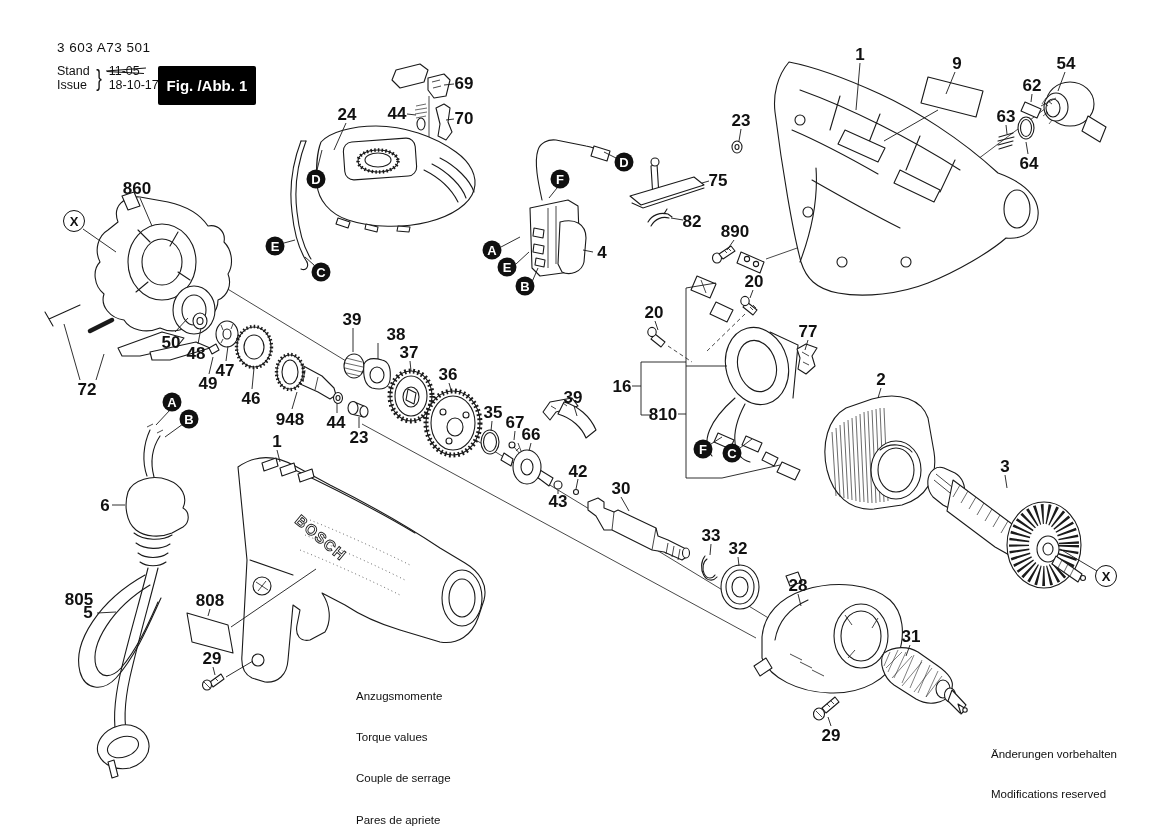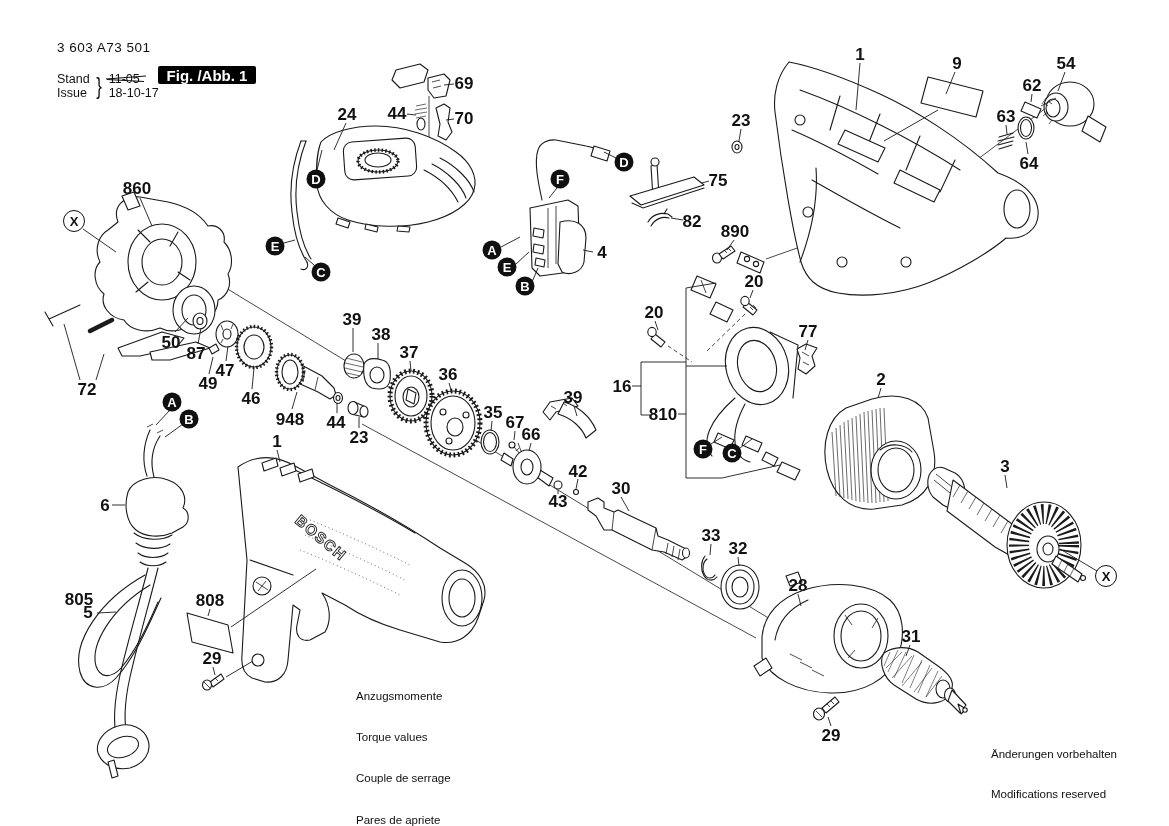--- a/index.html
+++ b/index.html
@@ -20,30 +20,30 @@
   .thickpin{fill:none;stroke:#1a1a1a;stroke-width:4.5;stroke-linecap:round;}
   .bosch{font:bold 15px "Liberation Sans",sans-serif;fill:#fff;stroke:#1a1a1a;
          stroke-width:0.9;letter-spacing:1.5px;}
   .pl{position:absolute;transform:translate(-50%,-50%);font-weight:bold;font-size:17px;
       line-height:1;white-space:nowrap;}
   .co{position:absolute;width:19px;height:19px;border-radius:50%;background:#101010;color:#fff;
       font-weight:bold;font-size:13px;display:flex;align-items:center;justify-content:center;
       transform:translate(-50%,-50%);line-height:1;}
   .xm{background:#fff;border:1.6px solid #101010;color:#101010;width:20px;height:20px;font-size:13px;}
   .hdr-partno{position:absolute;left:57px;top:40px;font-size:13.5px;letter-spacing:0.5px;}
-  .hdr-rev{position:absolute;left:57px;top:72px;font-size:12.5px;line-height:14px;}
+  .hdr-rev{position:absolute;left:57px;top:64px;font-size:12.5px;line-height:14px;}
   .hdr-rev .col{display:inline-block;vertical-align:middle;}
   .brace{display:inline-block;font-size:24px;font-weight:300;transform:scaleX(0.7);
          vertical-align:middle;margin:0 2px;}
   .struck{position:relative;display:inline-block;}
   .struck:after{content:"";position:absolute;left:-3px;right:-6px;top:5px;border-top:1.6px solid #111;
          transform:rotate(-4deg);}
   .struck:before{content:"";position:absolute;left:-2px;right:-4px;top:8px;border-top:1px solid #111;
          transform:rotate(3deg);}
-  .figbox{position:absolute;left:158px;top:66px;width:98px;height:18px;background:#000;color:#fff;
+  .figbox{position:absolute;left:158px;top:66px;width:98px;height:39px;background:#000;color:#fff;
       font-weight:bold;font-size:15px;display:flex;align-items:center;justify-content:center;
       border-radius:2px;}
   .note{position:absolute;font-size:11.5px;line-height:13.8px;white-space:pre;}
   .note-torque{left:356px;top:662px;}
   .note-mods{left:991px;top:722px;line-height:13.2px;}
 </style>
 </head>
 <body>
 
 <div class="stage">
@@ -400,29 +400,29 @@
   <span class="col">
     <span class="struck">11-05</span><br>
     <span>18-10-17</span>
   </span>
 </div>
 <div class="figbox">Fig. /Abb. 1</div>
 
 <div class="pl" style="left:137px;top:188px">860</div>
 <div class="pl" style="left:87px;top:389px">72</div>
 <div class="pl" style="left:171px;top:342px">50</div>
-<div class="pl" style="left:196px;top:353px">87</div>
+<div class="pl" style="left:196px;top:353px">48</div>
 <div class="pl" style="left:208px;top:383px">49</div>
 <div class="pl" style="left:225px;top:370px">47</div>
 <div class="pl" style="left:251px;top:398px">46</div>
 <div class="pl" style="left:290px;top:419px">948</div>
 <div class="pl" style="left:336px;top:422px">44</div>
 <div class="pl" style="left:359px;top:437px">23</div>
 <div class="pl" style="left:352px;top:319px">39</div>
-<div class="pl" style="left:381px;top:334px">38</div>
+<div class="pl" style="left:396px;top:334px">38</div>
 <div class="pl" style="left:409px;top:352px">37</div>
 <div class="pl" style="left:448px;top:374px">36</div>
 <div class="pl" style="left:493px;top:412px">35</div>
 <div class="pl" style="left:515px;top:422px">67</div>
 <div class="pl" style="left:531px;top:434px">66</div>
 <div class="pl" style="left:573px;top:397px">39</div>
 <div class="pl" style="left:578px;top:471px">42</div>
 <div class="pl" style="left:558px;top:501px">43</div>
 <div class="pl" style="left:621px;top:488px">30</div>
 <div class="pl" style="left:711px;top:535px">33</div>

